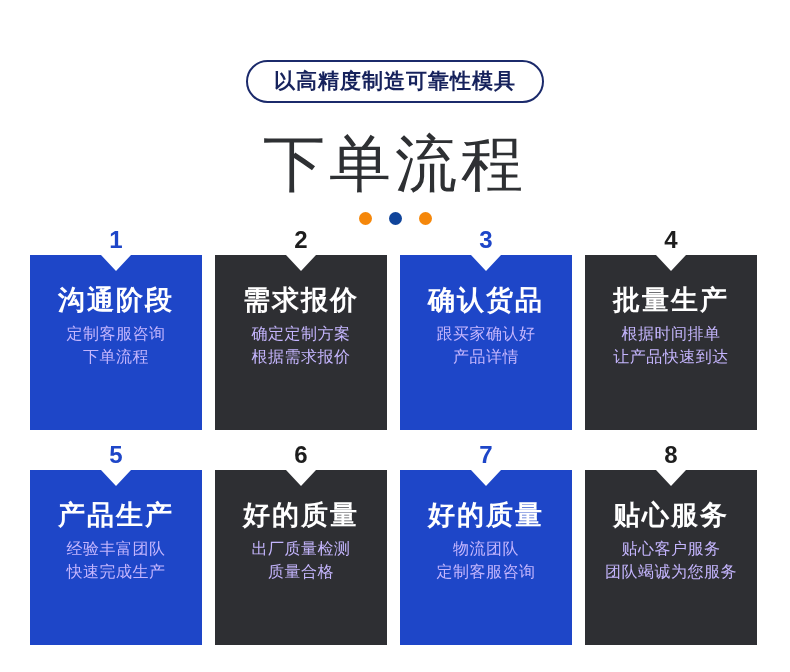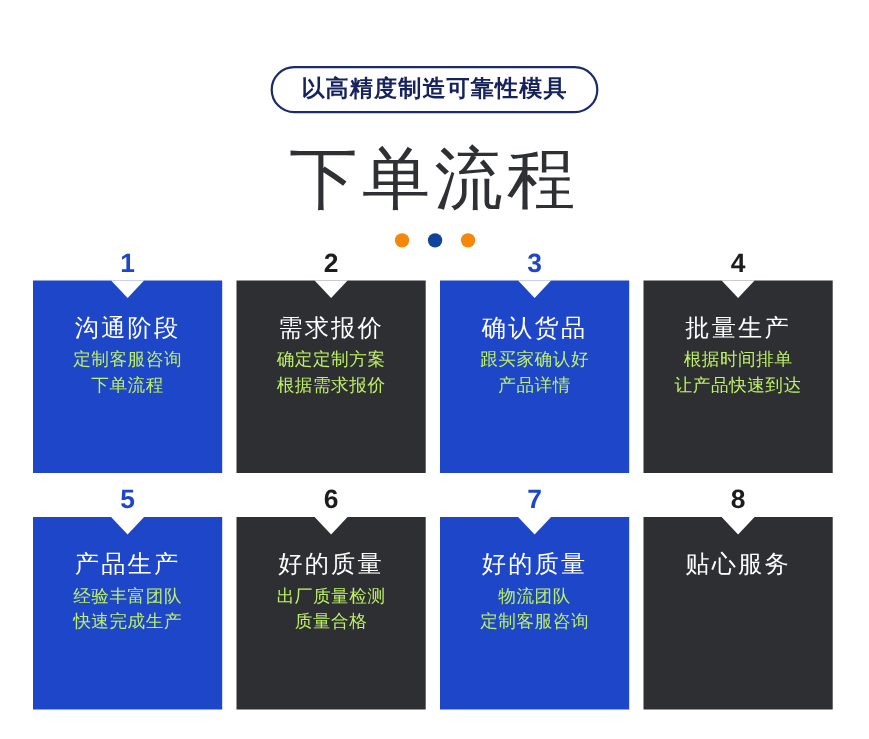--- a/index.html
+++ b/index.html
@@ -86,33 +86,33 @@
     top:0;
     left:50%;
     transform:translateX(-50%);
     width:0; height:0;
     border-left:15px solid transparent;
     border-right:15px solid transparent;
     border-top:16px solid #ffffff;
   }
 
   .card-title {
-    font-size:22px;
-    font-weight:400;
+    font-size:27px;
+    font-weight:700;
     letter-spacing:2px;
     line-height:1.15;
     margin-bottom:6px;
     white-space:nowrap;
   }
   .card-desc {
     font-size:16px;
     font-weight:400;
     line-height:1.45;
     letter-spacing:0.5px;
-    color:#bef264;
+    color:#c4b5fd;
   }
   .card-desc .ln { display:block; white-space:nowrap; }
 </style>
 </head>
 <body>
 
 <div class="page">
 
   <div class="header">
     <div class="pill">以高精度制造可靠性模具</div>
@@ -195,16 +195,20 @@
       <div class="card-desc">
         <span class="ln">物流团队</span>
         <span class="ln">定制客服咨询</span>
       </div>
     </div>
 
     <div class="card dark" style="background: rgb(46, 47, 51);">
       <span class="card-num" style="color: rgb(29, 29, 29);">8</span>
       <span class="notch"></span>
       <div class="card-title">贴心服务</div>
+      <div class="card-desc">
+        <span class="ln">贴心客户服务</span>
+        <span class="ln">团队竭诚为您服务</span>
+      </div>
     </div>
 
   </div>
 </div>
 
 </body></html>

